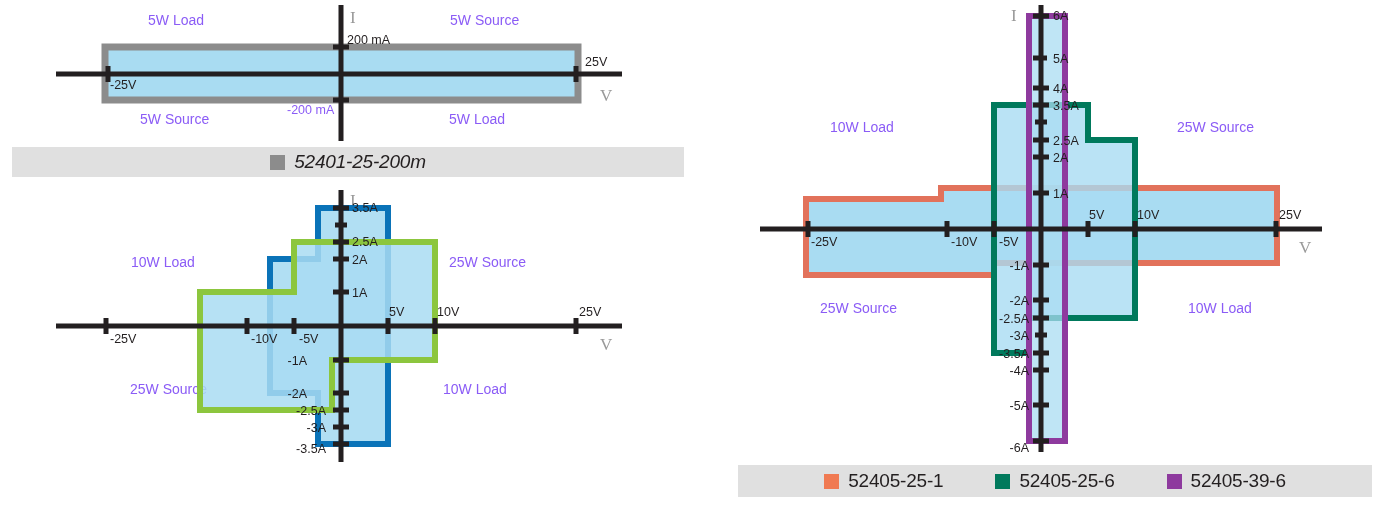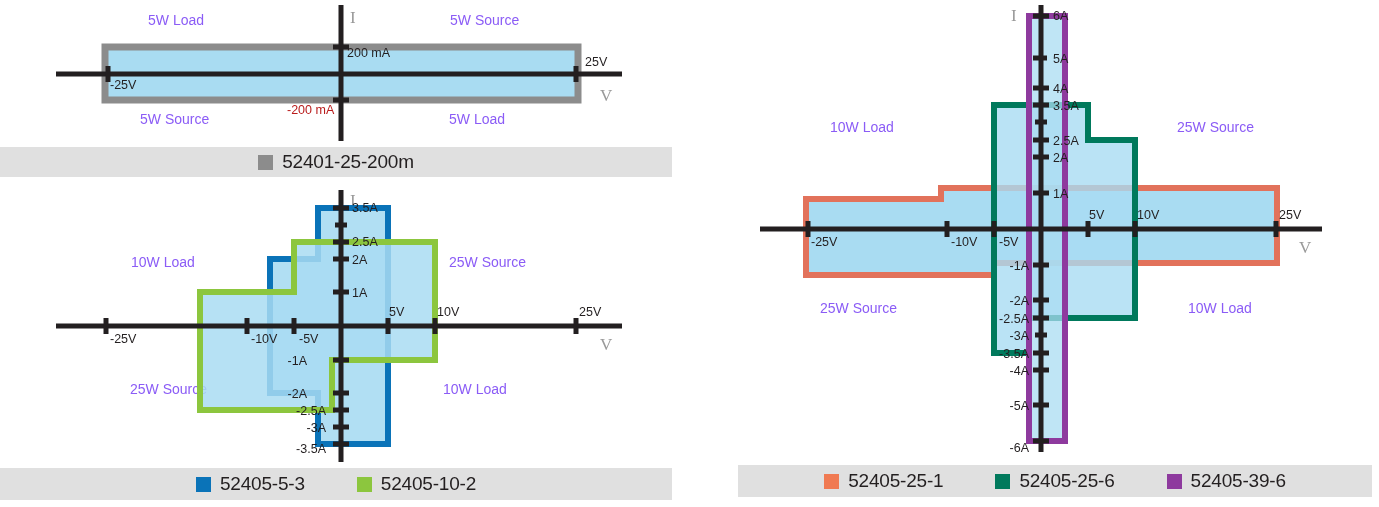--- a/index.html
+++ b/index.html
@@ -35,26 +35,26 @@
       <line x1="56" y1="74" x2="622" y2="74" stroke="#231f20" stroke-width="5"></line>
       <line x1="341" y1="5" x2="341" y2="141" stroke="#231f20" stroke-width="5"></line>
 
       <line x1="108" y1="66" x2="108" y2="82" stroke="#231f20" stroke-width="5"></line>
       <line x1="576" y1="66" x2="576" y2="82" stroke="#231f20" stroke-width="5"></line>
       <line x1="333" y1="47" x2="349" y2="47" stroke="#231f20" stroke-width="5"></line>
       <line x1="333" y1="100" x2="349" y2="100" stroke="#231f20" stroke-width="5"></line>
     </svg>
   </div>
 
-  <div style="position:absolute;left:347px;top:33px;font-size:12.5px;color:#231f20;margin-top:13px;">200 mA</div>
-  <div style="position:absolute;left:287px;top:103px;font-size:12.5px;color:#b91c1c;">-200 mA</div>
+  <div style="position:absolute;left:347px;top:33px;font-size:12.5px;color:#231f20;">200 mA</div>
+  <div style="position:absolute;left:287px;top:103px;font-size:12.5px;color:#8b5cf6;">-200 mA</div>
   <div style="position:absolute;left:585px;top:55px;font-size:12.5px;color:#231f20;">25V</div>
   <div style="position:absolute;left:110px;top:78px;font-size:12.5px;color:#231f20;">-25V</div>
 
-  <div class="legend-band" style="left:0;top:147px;width:672px;height:30px;">
+  <div class="legend-band" style="left:12px;top:147px;width:672px;height:30px;font-style:italic;">
     <div class="legend-item">
       <span class="legend-sw" style="background:#8c8c8c;"></span>
       <span class="legend-label">52401-25-200m</span>
     </div>
   </div>
 </div>
 
 <div class="panel" style="left:0;top:185px;width:672px;height:322px;">
 
   <div class="qlabel" style="left:131px;top:69px;">10W Load</div>
@@ -105,30 +105,20 @@
 
       <text class="tick-t" x="110" y="158">-25V</text>
       <text class="tick-t" x="251" y="158">-10V</text>
       <text class="tick-t" x="299" y="158">-5V</text>
       <text class="tick-t" x="389" y="131">5V</text>
       <text class="tick-t" x="437" y="131">10V</text>
       <text class="tick-t" x="579" y="131">25V</text>
     </svg>
   </div>
 
-  <div class="legend-band" style="left:0;top:283px;width:672px;height:32px;">
-    <div class="legend-item">
-      <span class="legend-sw" style="background:#0a73b8;"></span>
-      <span class="legend-label">52405-5-3</span>
-    </div>
-    <div class="legend-item">
-      <span class="legend-sw" style="background:#8cc63e;"></span>
-      <span class="legend-label">52405-10-2</span>
-    </div>
-  </div>
 </div>
 
 <div class="panel" style="left:700px;top:0;width:679px;height:507px;">
 
   <div class="qlabel" style="left:130px;top:119px;">10W Load</div>
   <div class="qlabel" style="left:477px;top:119px;">25W Source</div>
   <div class="qlabel" style="left:120px;top:300px;">25W Source</div>
   <div class="qlabel" style="left:488px;top:300px;">10W Load</div>
   <div class="axname" style="left:311px;top:6px;">I</div>
   <div class="axname" style="left:599px;top:238px;">V</div>

